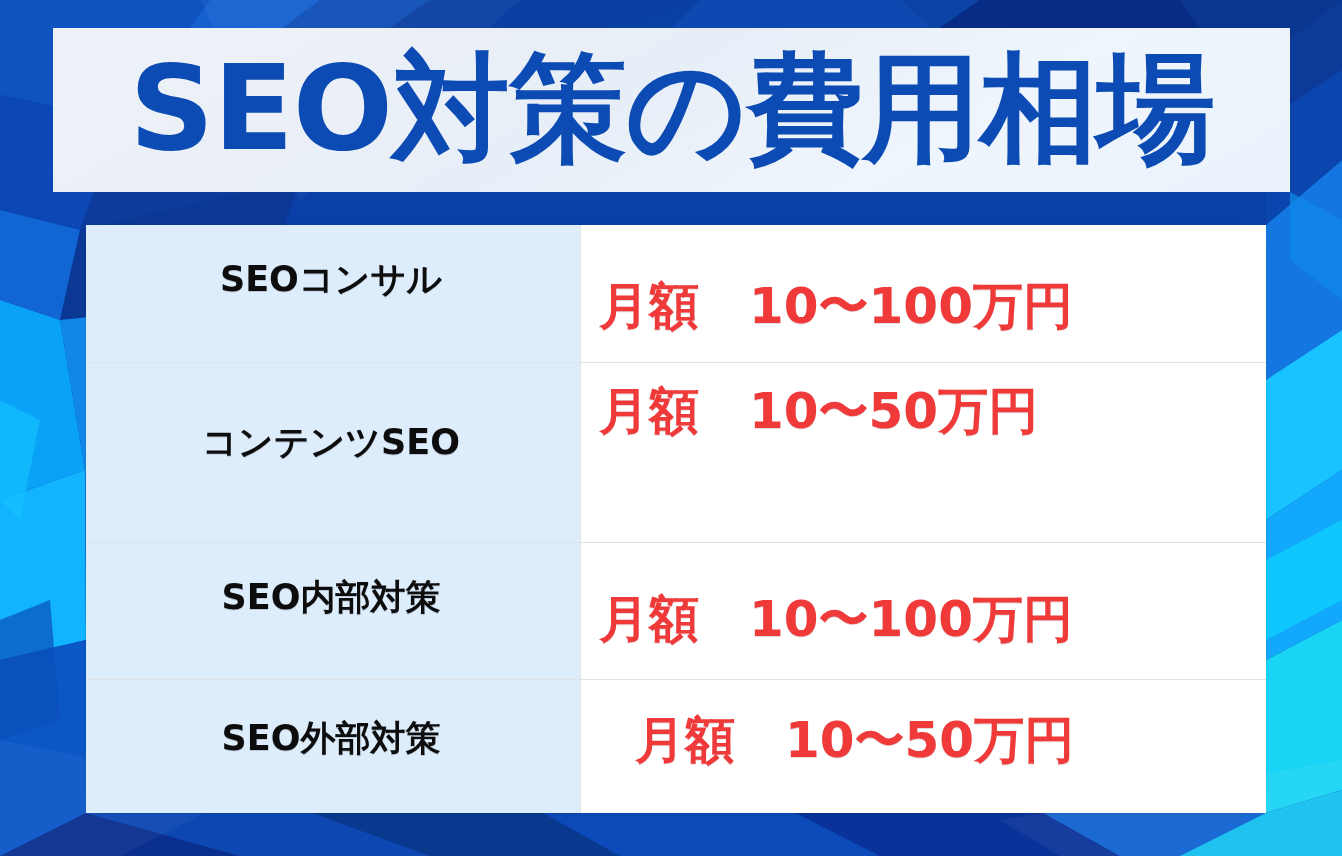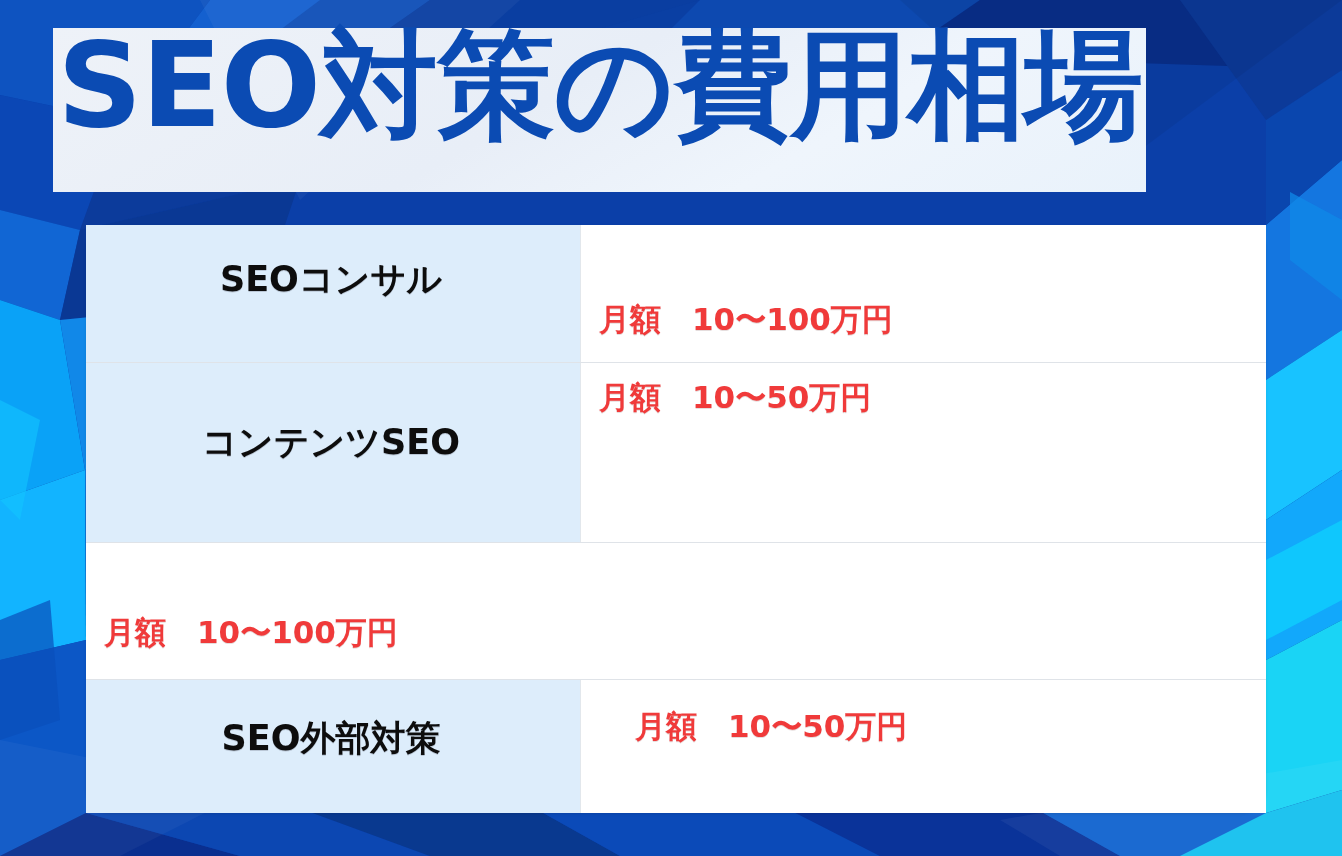--- a/index.html
+++ b/index.html
@@ -29,25 +29,25 @@
     width: 1342px;
     height: 856px;
     display: block;
   }
 
   
   #title-banner {
     position: absolute;
     left: 53px;
     top: 28px;
-    width: 1093px;
+    width: 1237px;
     height: 164px;
     background: linear-gradient(150deg, #eef2f8 0%, #e8eef7 45%, #eff5fc 70%, #e9f2fb 100%);
     display: flex;
-    align-items: flex-start;
+    align-items: center;
     justify-content: center;
     box-shadow: 0 0 0 0 rgba(0,0,0,0);
   }
   #title-text {
     font-family: "DejaVu Sans", "Liberation Sans", sans-serif;
     font-weight: 700;
     font-size: 118px;
     line-height: 1;
     letter-spacing: -1px;
     color: #0b4bb3;
@@ -112,21 +112,21 @@
     padding-left: 18px;
   }
   .trow.r1 .cell-value { justify-content: flex-end; padding-bottom: 20px; }
   .trow.r2 .cell-value { justify-content: flex-start; padding-top: 12px; }
   .trow.r3 .cell-value { justify-content: flex-end; padding-bottom: 24px; }
   .trow.r4 .cell-value { justify-content: flex-start; padding-top: 24px; }
 
   .value-line {
     font-family: "DejaVu Sans", "Liberation Sans", sans-serif;
     font-weight: 700;
-    font-size: 31px;
+    font-size: 50px;
     line-height: 1.45;
     color: #f03a3a;
     white-space: pre;
     text-shadow: 0 1px 0 rgba(150,120,120,0.25);
   }
 </style>
 </head>
 <body>
 
 <div id="stage">
@@ -199,20 +199,23 @@
     <div class="trow r2">
       <div class="cell-label">
         <span class="label-text">コンテンツSEO</span>
       </div>
       <div class="cell-value">
         <span class="value-line">月額　10〜50万円</span>
       </div>
     </div>
 
     <div class="trow r3">
+      <div class="cell-label">
+        <span class="label-text">SEO内部対策</span>
+      </div>
       <div class="cell-value">
         <span class="value-line">月額　10〜100万円</span>
       </div>
     </div>
 
     <div class="trow r4">
       <div class="cell-label">
         <span class="label-text">SEO外部対策</span>
       </div>
       <div class="cell-value">

